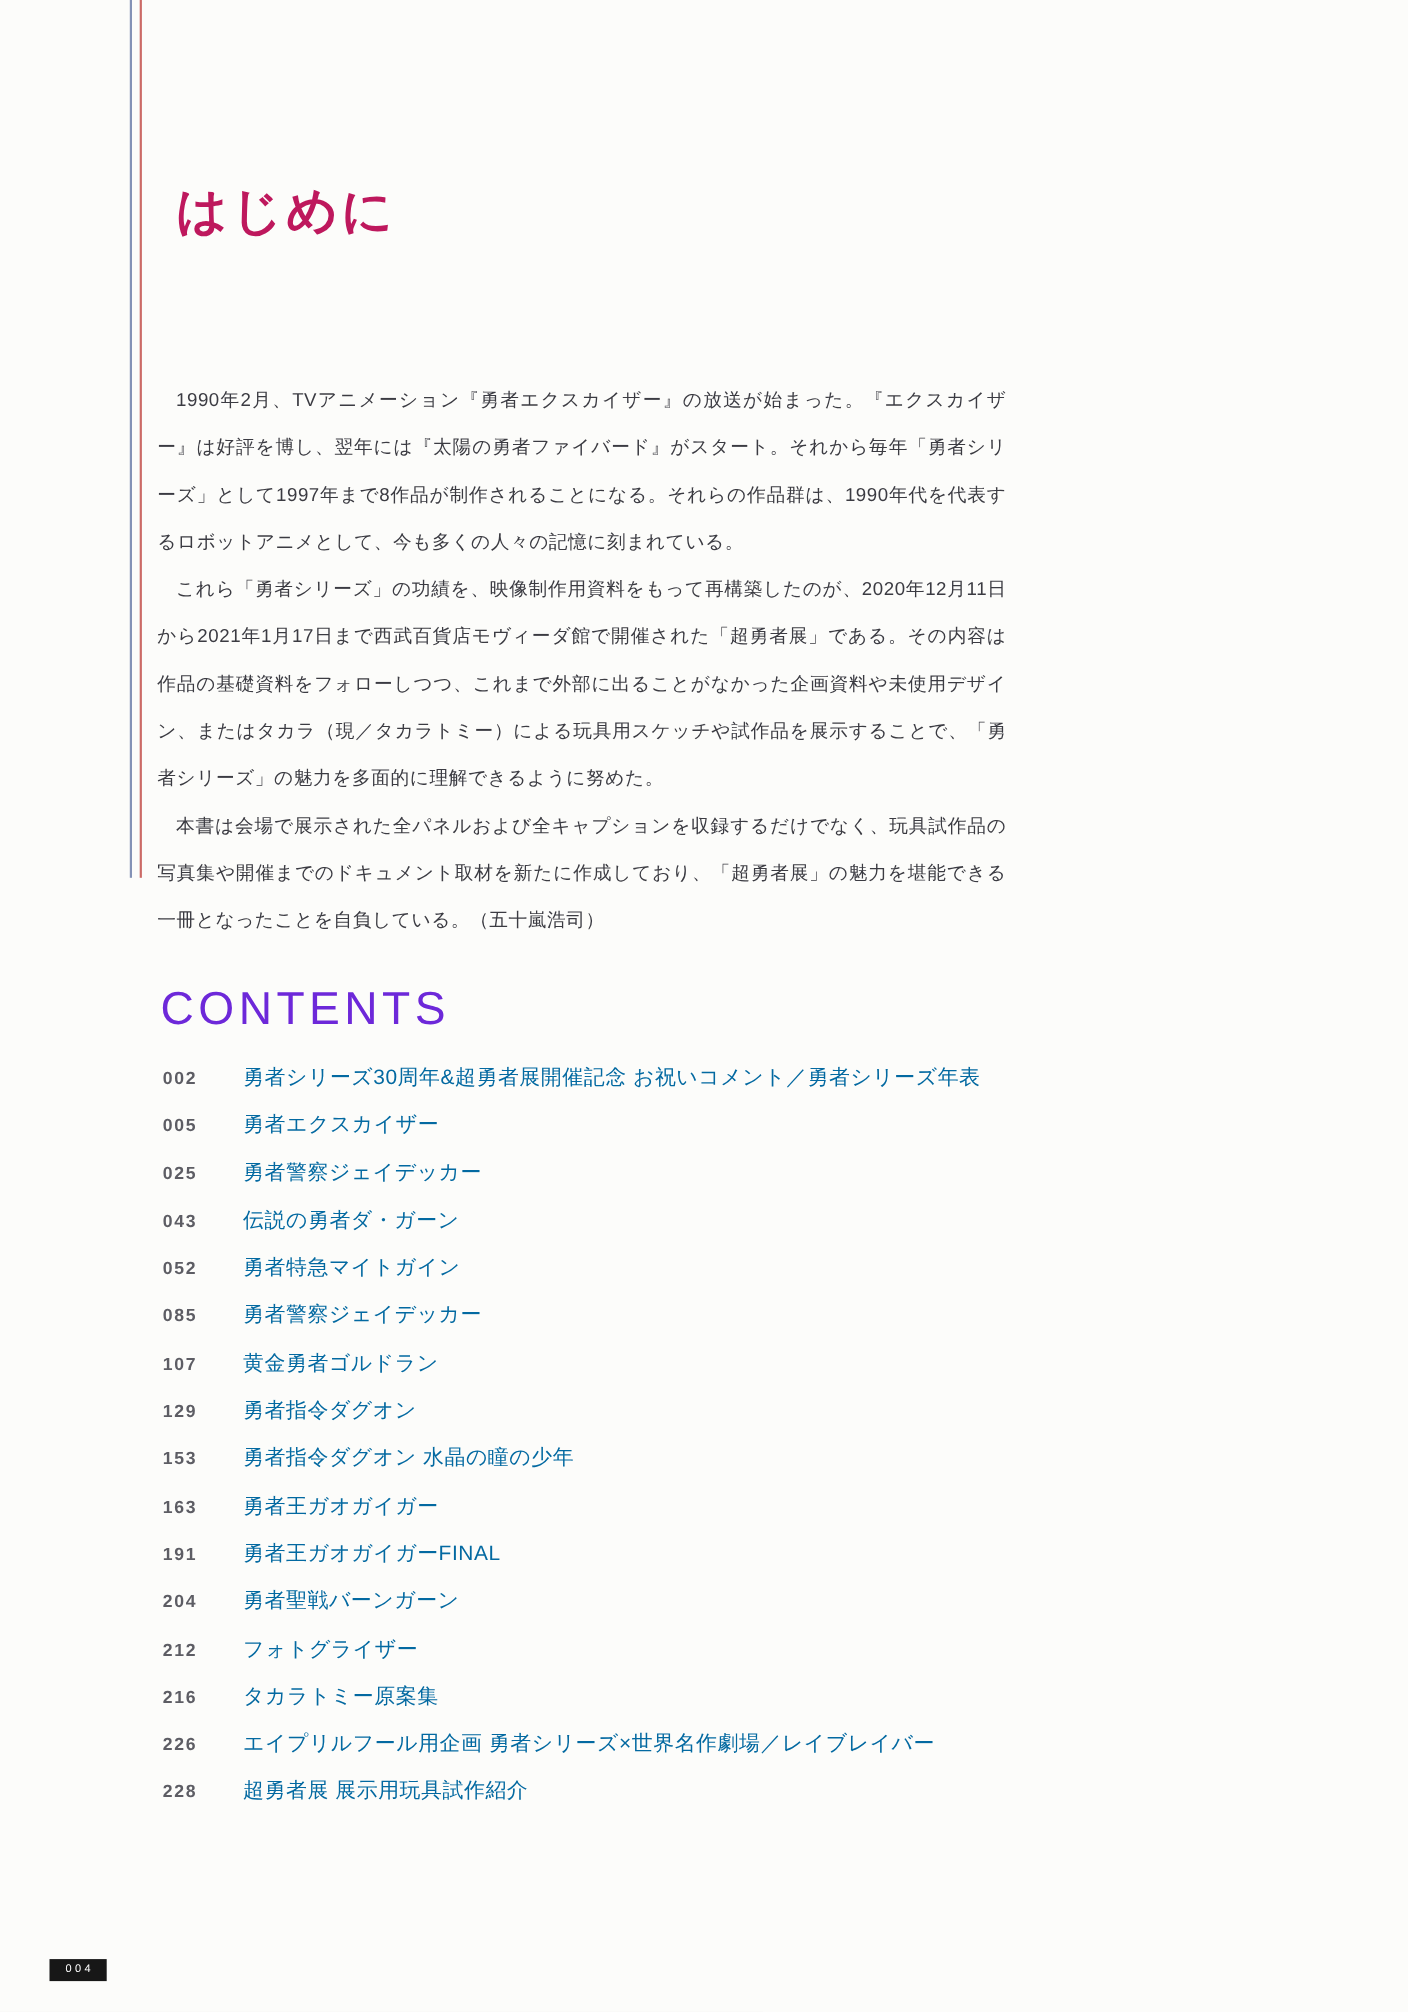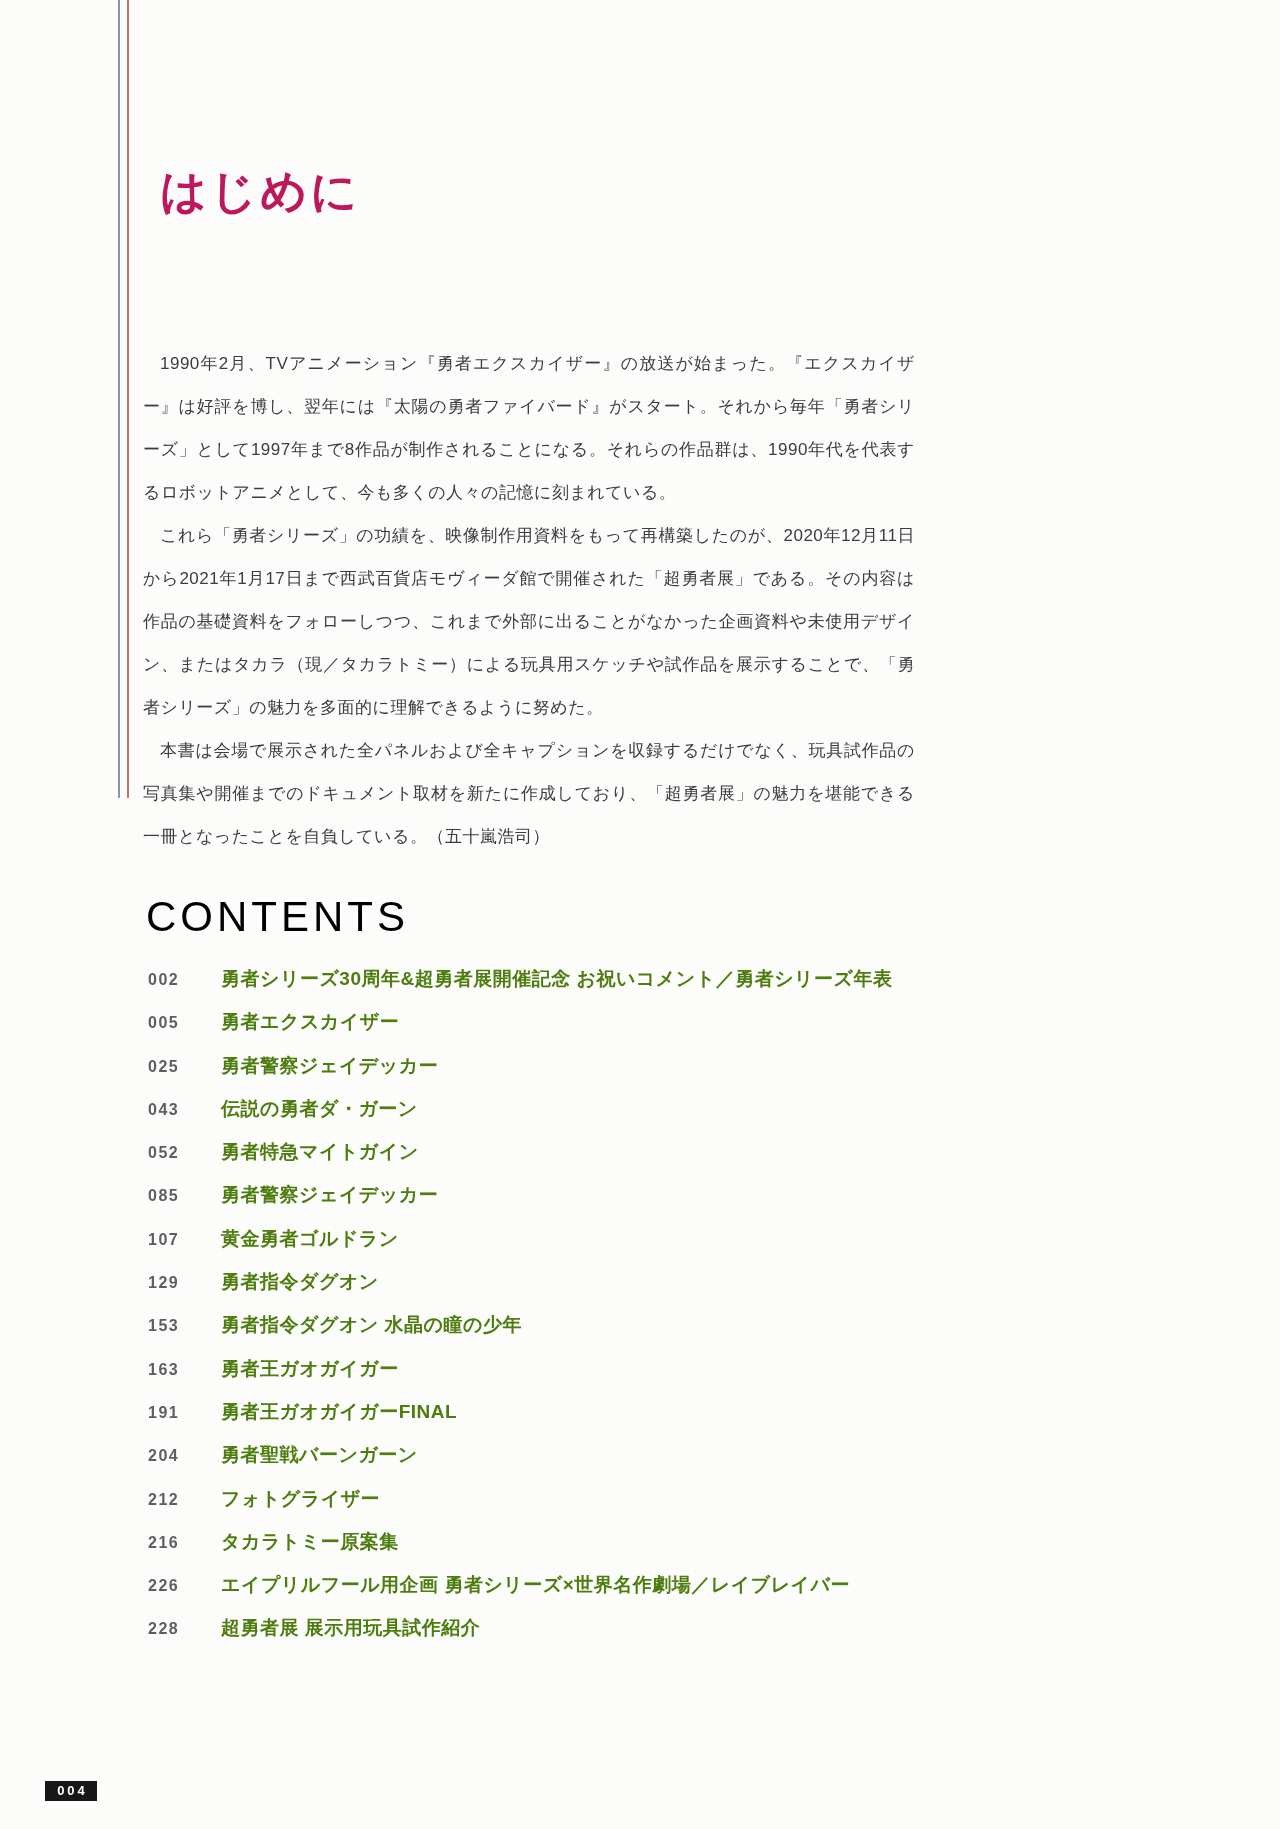--- a/index.html
+++ b/index.html
@@ -54,21 +54,21 @@
 
   .contents-heading{
     position:absolute;
     left:146px;
     top:896px;
     margin:0;
     font-size:42px;
     line-height:1;
     font-weight:300;
     letter-spacing:4px;
-    color:#000000;
+    color:#6d28d9;
   }
 
   .toc{
     position:absolute;
     left:148px;
     top:966px;
     width:900px;
   }
   .toc-row{
     display:flex;
@@ -78,35 +78,35 @@
   .toc-page{
     width:73px;
     flex:0 0 73px;
     font-size:16px;
     font-weight:700;
     letter-spacing:1.5px;
     color:#5d5d64;
   }
   .toc-title{
     font-size:19px;
-    font-weight:700;
+    font-weight:400;
     letter-spacing:0.5px;
-    color:#4d7c0f;
+    color:#0369a1;
   }
 
   .folio{
     position:absolute;
     left:45px;
     top:1781px;
     width:52px;
     height:20px;
     background:#171717;
     color:#ffffff;
-    font-size:13px;
-    font-weight:700;
+    font-size:10px;
+    font-weight:400;
     letter-spacing:3px;
     text-align:center;
     line-height:20px;
     text-indent:3px; 
   }
 </style>
 </head>
 <body>
 
 <div class="page">

